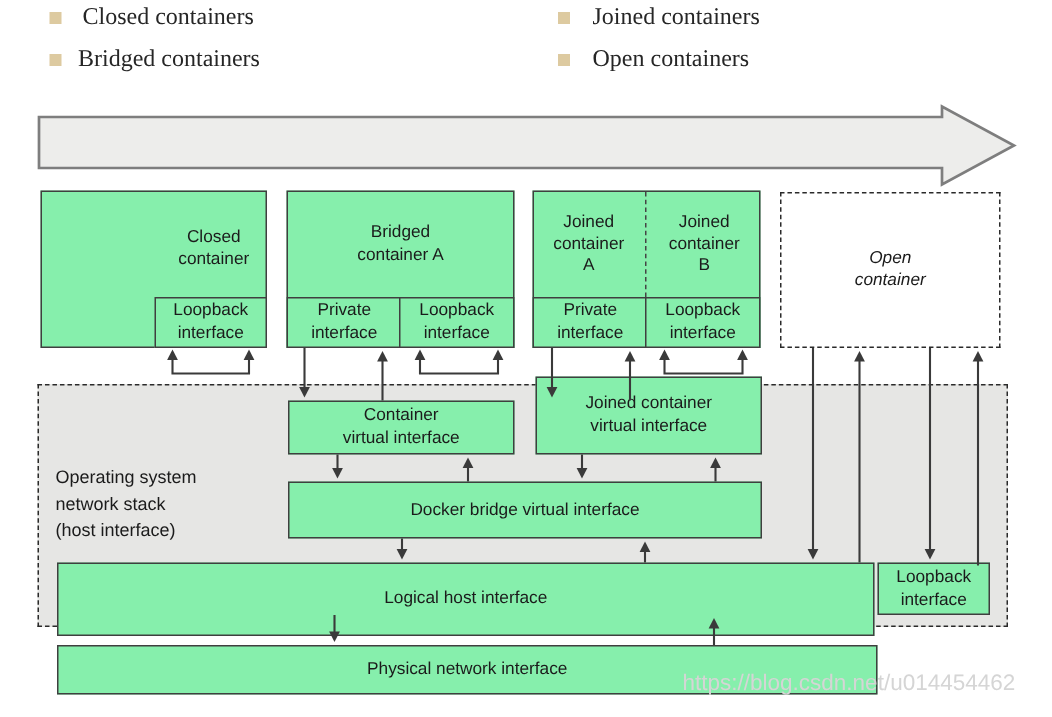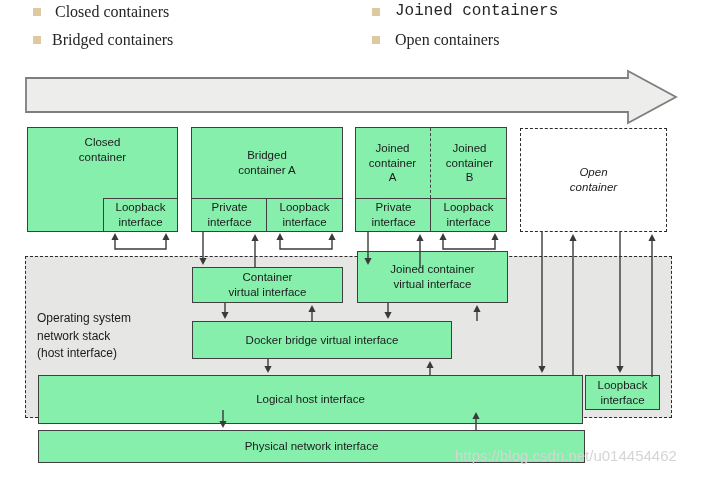--- a/index.html
+++ b/index.html
@@ -48,37 +48,37 @@
 <body>
 
 <div id="page">
 
   <div>
     <span class="bullet" style="left:33px; top:8px;"></span>
     <div class="legend-item" style="left:55px; top:2px;">Closed containers</div>
     <span class="bullet" style="left:33px; top:36px;"></span>
     <div class="legend-item" style="left:52px; top:30px;">Bridged containers</div>
     <span class="bullet" style="left:372px; top:8px;"></span>
-    <div class="legend-item" style="left:395px; top:2px;font-family:Liberation Mono, monospace;">Joined containers</div>
+    <div class="legend-item" style="left:395px; top:2px;">Joined containers</div>
     <span class="bullet" style="left:372px; top:36px;"></span>
     <div class="legend-item" style="left:395px; top:30px;">Open containers</div>
   </div>
 
   <svg class="banner-svg" width="701" height="130">
     <polygon points="26,78 628,78 628,71 676,97 628,123 628,112 26,112" fill="#ededeb" stroke="#7e7e7e" stroke-width="1.8"></polygon>
   </svg>
   <div class="banner-label">Network container archetypes from strongest to weakest</div>
 
   <div id="os-region"></div>
   <div id="os-label">Operating system
 network stack
 (host interface)</div>
 
   <div class="box" style="left:27px; top:127px; width:151px; height:105px;"></div>
-  <div class="labelarea" style="left:27px; top:114px; width:151px; height:71px;">Closed
+  <div class="labelarea" style="left:27px; top:130px; width:151px; height:71px;padding-left:40px;">Closed
 container</div>
   <div class="box" style="left:103px; top:198px; width:75px; height:34px;">Loopback
 interface</div>
 
   <div class="box" style="left:191px; top:127px; width:152px; height:105px;"></div>
   <div class="labelarea" style="left:191px; top:127px; width:152px; height:71px;">Bridged
 container A</div>
   <div class="box" style="left:191px; top:198px; width:77px; height:34px;">Private
 interface</div>
   <div class="box" style="left:266px; top:198px; width:77px; height:34px;">Loopback
@@ -97,21 +97,21 @@
   <div class="box" style="left:430px; top:198px; width:77px; height:34px;">Loopback
 interface</div>
 
   <div class="box dashedbox" style="left:520px; top:128px; width:147px; height:104px;font-style:italic;">Open
 container</div>
 
   <div class="box" style="left:192px; top:267px; width:151px; height:36px;">Container
 virtual interface</div>
   <div class="box" style="left:357px; top:251px; width:151px; height:52px;">Joined container
 virtual interface</div>
-  <div class="box" style="left:192px; top:321px; width:260px; height:38px;">Docker bridge virtual interface</div>
+  <div class="box" style="left:192px; top:321px; width:316px; height:38px;">Docker bridge virtual interface</div>
   <div class="box" style="left:38px; top:375px; width:545px; height:49px;">Logical host interface</div>
   <div class="box" style="left:585px; top:375px; width:75px; height:35px;">Loopback
 interface</div>
 
   <div class="box" style="left:38px; top:430px; width:547px; height:33px;">Physical network interface</div>
 
   <div id="watermark">https://blog.csdn.net/u014454462</div>
 
   <svg class="overlay" width="701" height="478" stroke="#3a3a3a" stroke-width="1.4" fill="#3a3a3a">
 

